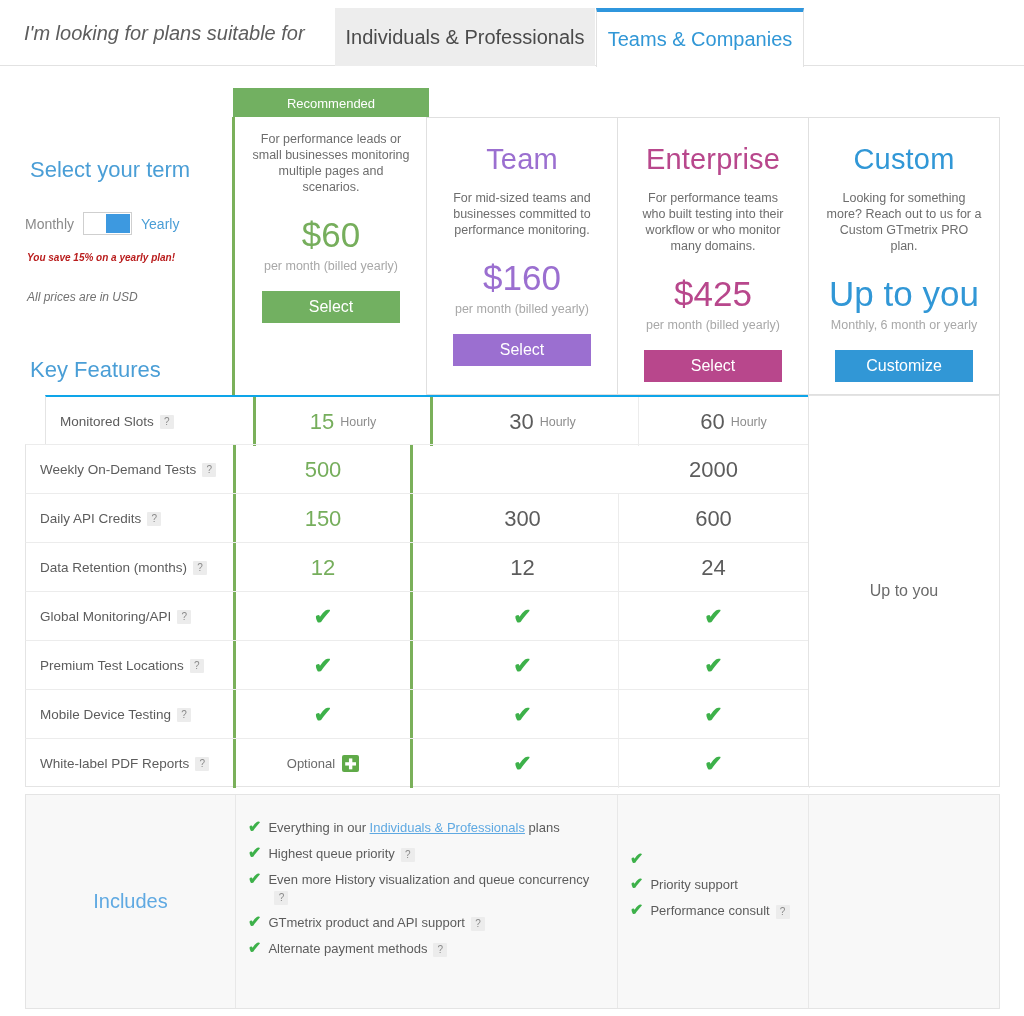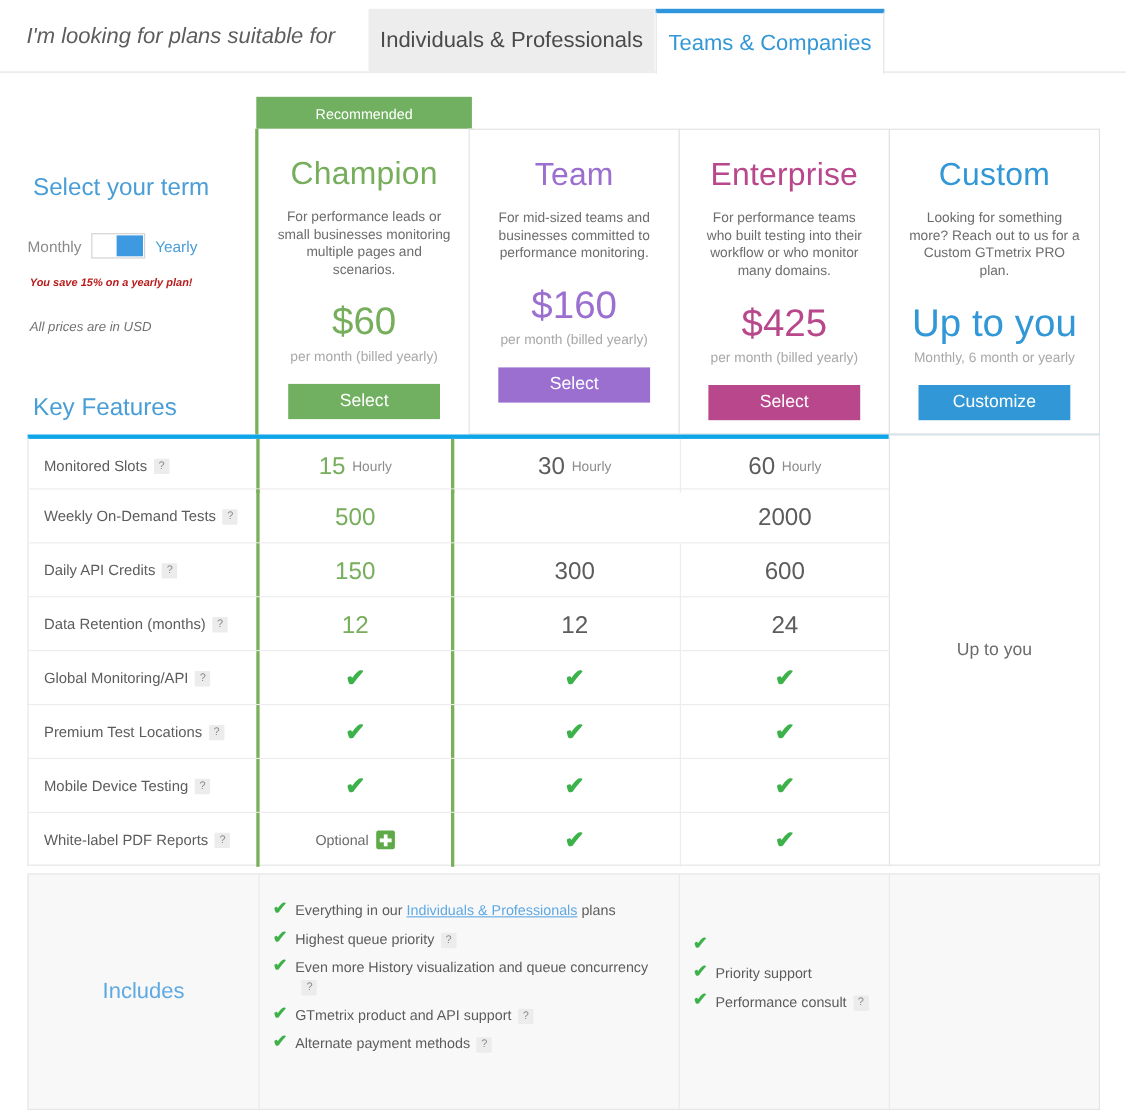--- a/index.html
+++ b/index.html
@@ -120,21 +120,21 @@
   }
 
   
   .ftable { position: absolute; left: 25px; top: 395px; width: 975px; }
   .frow {
     position: relative; height: 49px;
     border-top: 1px solid #ececec;
     border-left: 1px solid #e4e4e4;
     border-right: 1px solid #e4e4e4;
   }
-  .frow:first-child { border-top: 4px solid #0ea5e9; }
+  .frow:first-child { border-top: 2px solid #0ea5e9; margin-left: 20px; }
   .frow:last-child { border-bottom: 1px solid #e4e4e4; }
   .fcell {
     position: absolute; top: 0; height: 49px;
     display: flex; align-items: center;
   }
   .fcell-label { left: 0; width: 210px; padding-left: 14px; }
   .fcell-label span.txt { font-size: 13.5px; color: #5c5c5c; }
   .fcell-v { justify-content: center; font-size: 22px; }
   .v-champ { left: 207px; width: 180px; border-left: 3px solid #7ab05a; border-right: 3px solid #7ab05a; }
   .v-team  { left: 401px; width: 192px; border-right: 1px solid #ececec; }
@@ -225,21 +225,20 @@
     </div>
     <span class="toggle-label on">Yearly</span>
   </div>
   <div class="sb-save">You save 15% on a yearly plan!</div>
   <div class="sb-usd">All prices are in USD</div>
   <div class="sb-key">Key Features</div>
 
   <div class="cards">
 
     <div class="card card-champion">
-      <div class="plan-name c-green">Champion</div>
       <div class="plan-desc">For performance leads or small businesses monitoring multiple pages and scenarios.</div>
       <div class="plan-price c-green">$60</div>
       <div class="plan-period">per month (billed yearly)</div>
       <button class="plan-btn bg-green">Select</button>
     </div>
 
     <div class="card card-team">
       <div class="plan-name c-purple">Team</div>
       <div class="plan-desc">For mid-sized teams and businesses committed to performance monitoring.</div>
       <div class="plan-price c-purple">$160</div>

